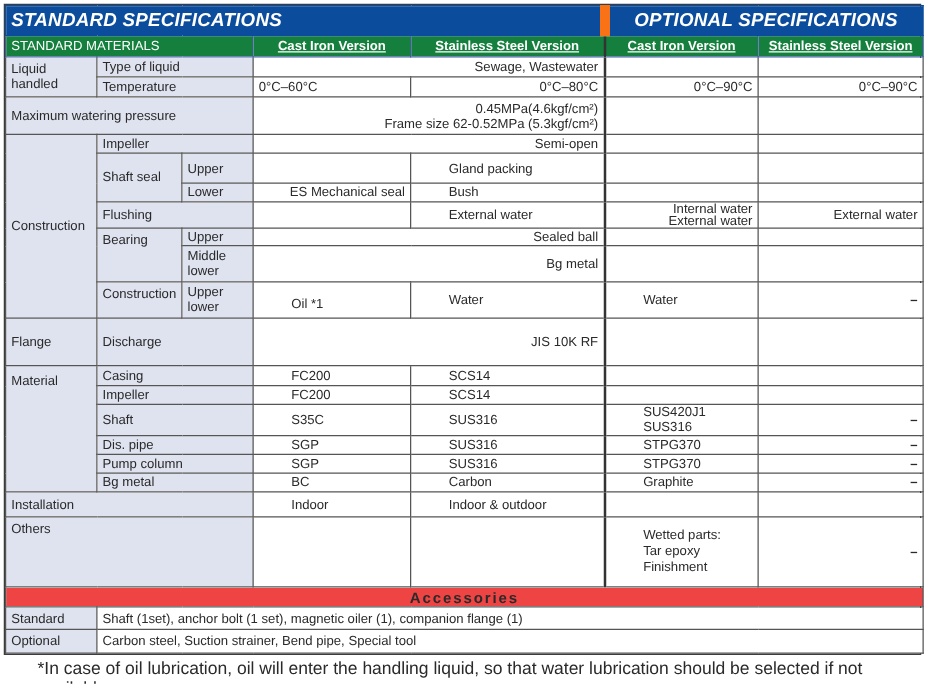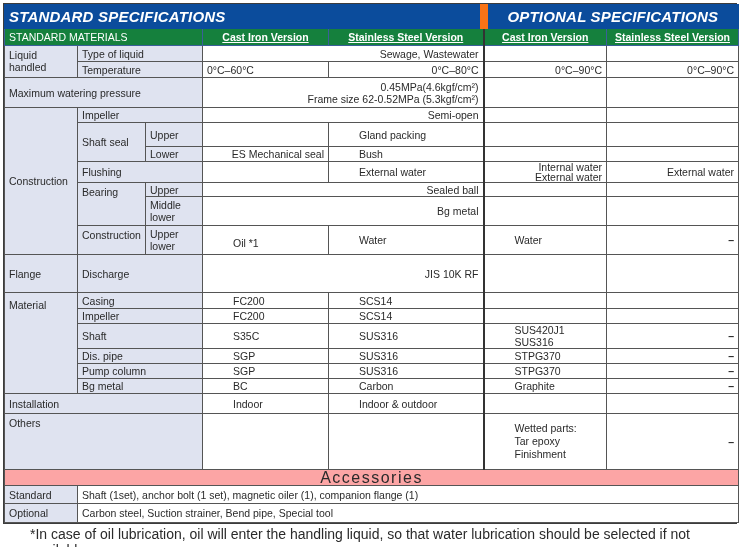--- a/index.html
+++ b/index.html
@@ -10,21 +10,21 @@
   td, th { border: 1px solid #555; padding: 0 4px; font-size: 10.5px; line-height: 12px; vertical-align: middle; overflow: hidden; }
   .title td { background: #0b4c9c; color: #fff; font-weight: bold; font-style: italic; font-size: 15px; height: 23px; letter-spacing: 0.2px; border-color: #0b4c9c; }
   .title td.opt { text-align: center; border-left: 8px solid #f97316; }
   .hdr td { background: #15803d; color: #fff; height: 16px; font-size: 10.5px; border-color: #3a5f99; }
   .hdr td.c { text-align: center; font-weight: bold; text-decoration: underline; }
   .hdr td.opt { border-left: 2px solid #333; }
   .lbl { background: #dfe3f0; }
   .d { background: #fff; }
   .ctr { text-align: right; }
   .sep { border-left: 2px solid #333; }
-  .acc td { background: #fca5a5; text-align: center; font-weight: normal; font-size: 16px; letter-spacing: 1.5px; height: 15px; }
+  .acc td { background: #ef4444; text-align: center; font-weight: bold; font-size: 12px; letter-spacing: 1.5px; height: 15px; }
   .pl { padding-left: 30px; }
   .vt { vertical-align: top; padding-top: 3px; }
   .dash { font-weight: bold; }
   .foot { position: absolute; left: 30px; top: 526px; font-size: 14px; color: #2a2a2a; }
 </style>
 </head>
 <body>
 
 <div class="tbl">
 <table>

